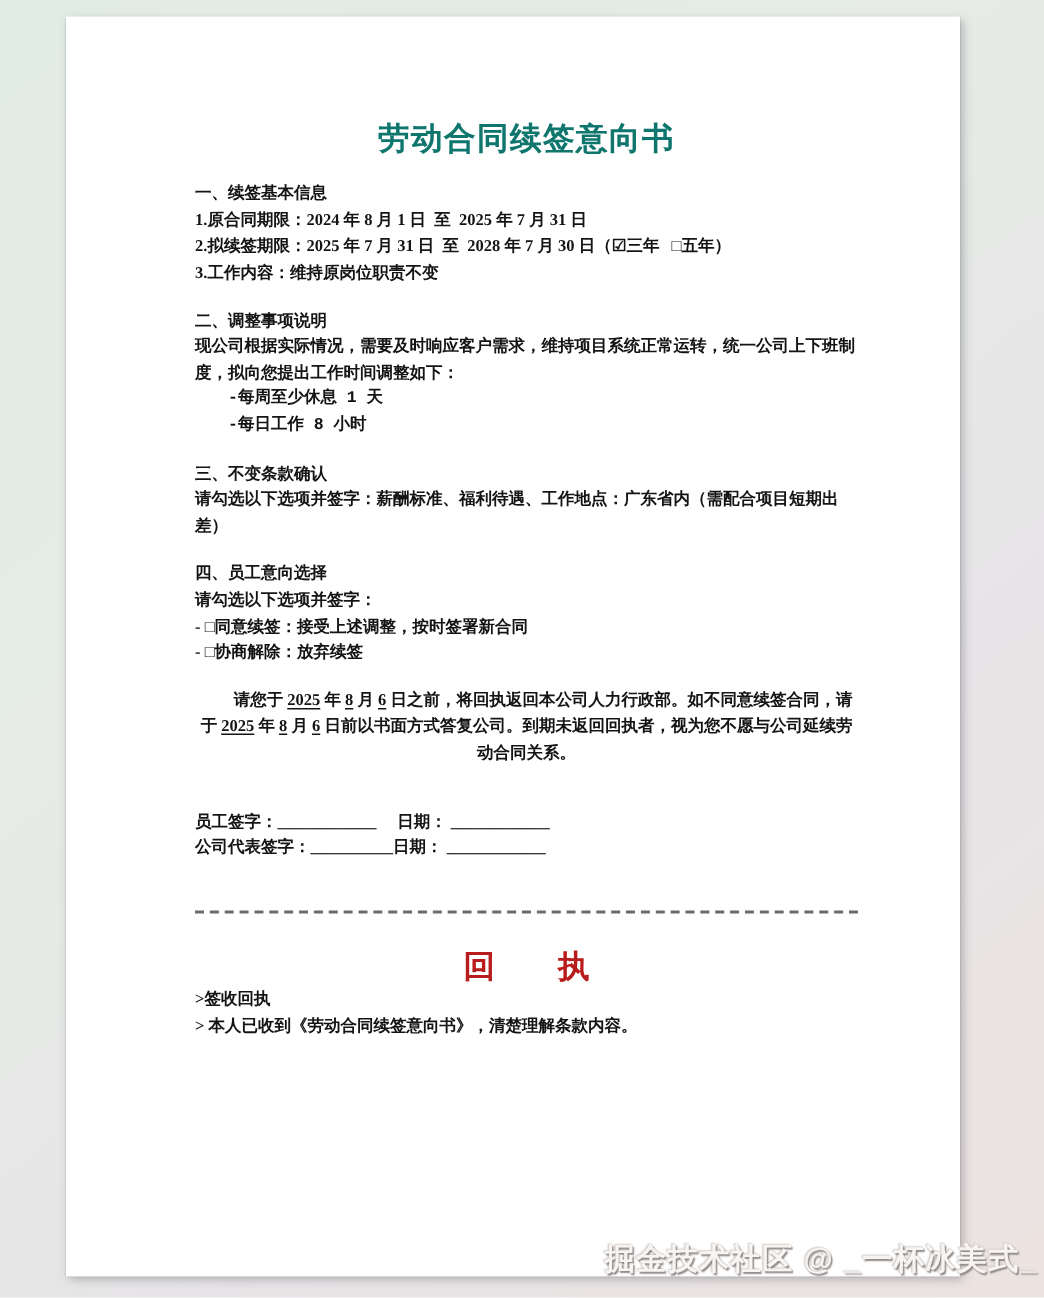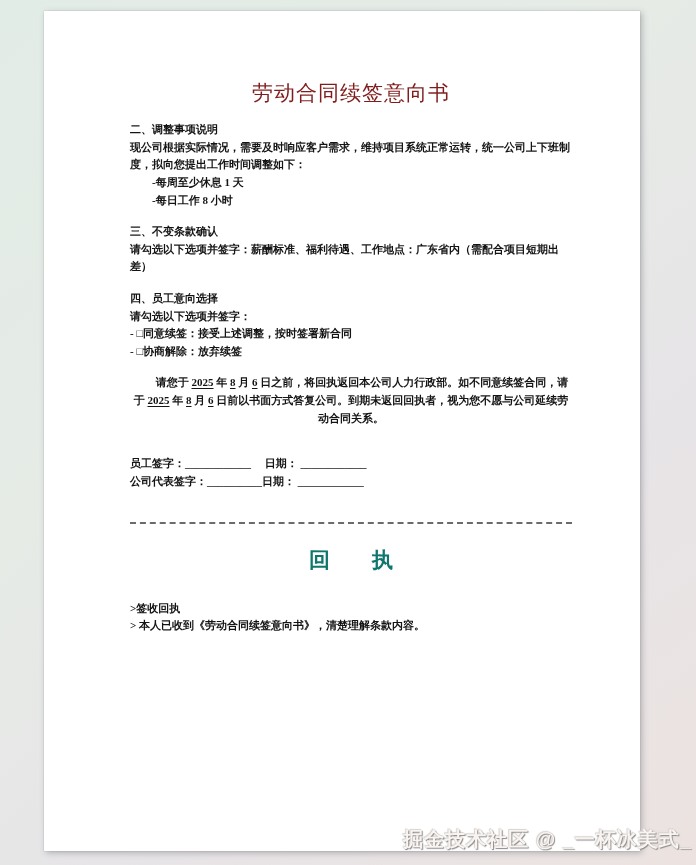--- a/index.html
+++ b/index.html
@@ -25,47 +25,47 @@
     color: #141414;
     font-size: 11px;
     font-weight: bold;
     line-height: 1.6;
   }
   .content p { margin: 0; white-space: pre-wrap; }
   .doc-title {
     margin: 0 0 15px 0;
     font-family: "Liberation Sans", "DejaVu Sans", sans-serif;
     font-size: 21px;
-    font-weight: normal;
+    font-weight: bold;
     text-align: center;
     letter-spacing: 1px;
     line-height: 1.3;
-    color: #7f1d1d;
+    color: #0f766e;
   }
   .section { margin: 0 0 14px 0; }
-  .indent { padding-left: 22px; }
+  .indent { padding-left: 22px; font-family: Liberation Mono, monospace; }
   .notice { text-indent: 2em; margin-top: 14px !important; text-align: center; }
   .ul { text-decoration: underline; text-underline-offset: 2px; }
   .sig-block { margin-top: 28px; }
   .dashed-rule {
     margin: 32px 0 0 0;
     height: 0;
     border-top: 2px dashed #6b6b6b;
   }
   .receipt-title {
     margin: 22px 0 0 0;
     font-family: "Liberation Sans", "DejaVu Sans", sans-serif;
     font-size: 21px;
     font-weight: bold;
     text-align: center;
     line-height: 1.3;
-    color: #0f766e;
+    color: #b91c1c;
     white-space: pre-wrap;
   }
-  .receipt-block { margin-top: 26px; }
+  .receipt-block { }
   .cb { display: inline; }
   .gap-left { margin-left: 8px; }
   .watermark {
     position: absolute;
     right: 4px;
     bottom: 12px;
     z-index: 5;
     font-family: "Liberation Sans", "DejaVu Sans", sans-serif;
     font-size: 20px;
     font-weight: bold;
@@ -77,20 +77,26 @@
 </style>
 </head>
 <body>
 
 <div class="canvas">
   <div class="page">
     <div class="content">
 
       <h1 class="doc-title">劳动合同续签意向书</h1>
 
+      <div class="section">
+        <p>一、续签基本信息</p>
+        <p>1.原合同期限：2024 年 8 月 1 日  至  2025 年 7 月 31 日</p>
+        <p><span>2.拟续签期限：2025 年 7 月 31 日  至  2028 年 7 月 30 日（</span><span class="cb">☑三年</span><span class="cb gap-left">□五年</span><span>）</span></p>
+        <p>3.工作内容：维持原岗位职责不变</p>
+      </div>
 
       <div class="section">
         <p>二、调整事项说明</p>
         <p>现公司根据实际情况，需要及时响应客户需求，维持项目系统正常运转，统一公司上下班制度，拟向您提出工作时间调整如下：</p>
         <p class="indent">-每周至少休息 1 天</p>
         <p class="indent">-每日工作 8 小时</p>
       </div>
 
       <div class="section">
         <p>三、不变条款确认</p>

